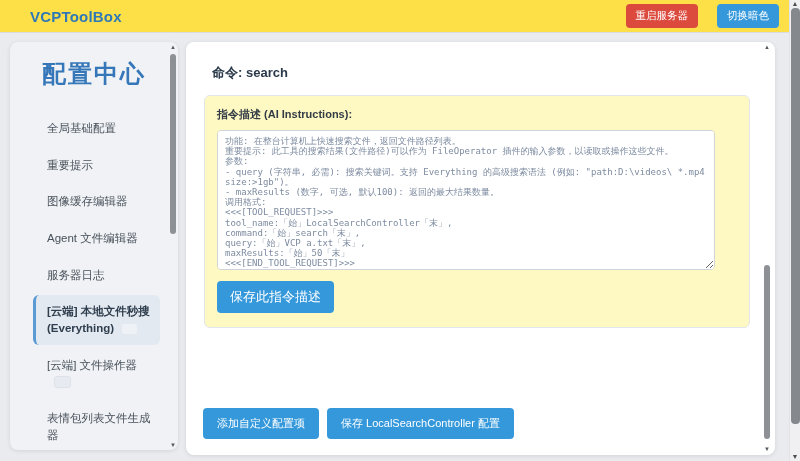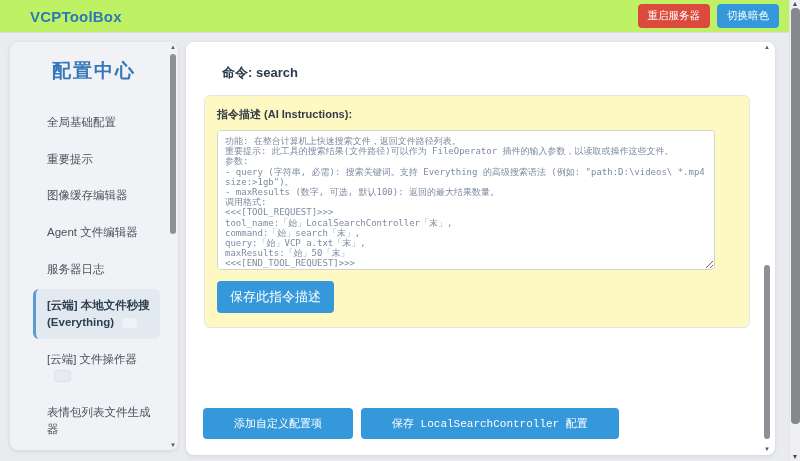--- a/index.html
+++ b/index.html
@@ -7,51 +7,51 @@
   body {
     font-family: "Liberation Sans", "DejaVu Sans", sans-serif;
     background: #e9ebee;
     position: relative;
     color: #333;
   }
 
   
   .header {
     position: absolute; left: 0; top: 0; width: 789px; height: 33px;
-    background: #bef264;
+    background: #fde047;
     border-bottom: 1px solid #d8dbe0;
     display: flex; align-items: center;
   }
   .brand {
     margin-left: 30px;
     font-size: 15px; font-weight: bold; color: #2f78b8;
     letter-spacing: 0.2px;
   }
-  .header-actions { margin-left: auto; margin-right: 10px; display: flex; gap: 7px; }
+  .header-actions { margin-left: auto; margin-right: 10px; display: flex; gap: 19px; }
   .btn {
     border: none; cursor: pointer; color: #fff;
     font-family: "Liberation Sans", sans-serif;
     border-radius: 4px;
   }
   .btn-sm { font-size: 10.5px; padding: 5px 10px; }
   .btn-danger { background: #dc4a3d; }
   .btn-primary { background: #3498db; }
 
   
   .sidebar {
     position: absolute; left: 10px; top: 42px; width: 168px; height: 408px;
     background: #f0f2f5;
     border-radius: 8px;
     box-shadow: 0 1px 4px rgba(0,0,0,0.10);
     padding-top: 16px;
     overflow: hidden;
   }
   .sidebar-title {
     text-align: center;
-    color: #3577b8; font-size: 19px; font-weight: bold;
+    color: #3577b8; font-size: 24px; font-weight: bold;
     letter-spacing: 2px;
     margin-bottom: 22px;
   }
   .nav-item {
     margin: 0 18px 4px 23px;
     border-left: 3px solid transparent;
     padding: 8px 6px 8px 11px;
     font-size: 11.5px; color: #49525c;
     border-radius: 6px;
     cursor: pointer;
@@ -71,21 +71,21 @@
 
   
   .main-card {
     position: absolute; left: 186px; top: 42px; width: 589px; height: 413px;
     background: #ffffff;
     border-radius: 8px;
     box-shadow: 0 1px 4px rgba(0,0,0,0.10);
     padding: 22px 18px 0 18px;
     overflow: hidden;
   }
-  .command-title { font-size: 13px; font-weight: bold; color: #2b3a4a; margin-left: 18px; }
+  .command-title { font-size: 13px; font-weight: bold; color: #2b3a4a; margin-left: 8px; }
   .instruction-panel {
     margin-top: 13px;
     width: 546px;
     background: #fef9c3;
     border: 1px solid #e2e5e9;
     border-radius: 6px;
     padding: 11px 12px 14px 12px;
   }
   .instruction-label { font-size: 11px; font-weight: bold; color: #333c46; }
   .instruction-textarea {
@@ -102,21 +102,21 @@
     color: #7d8ba0;
     outline: none;
     white-space: pre-wrap;
     overflow: auto;
   }
   .save-instruction { margin-top: 11px; font-size: 13px; padding: 7px 13px; }
   .bottom-buttons {
     position: absolute; left: 17px; top: 366px;
     display: flex; gap: 8px;
   }
-  .bottom-buttons .btn { font-size: 11px; padding: 8px 31px; font-family: Liberation Mono, monospace; }
+  .bottom-buttons .btn { font-size: 11px; padding: 8px 14px; }
 
   
   .sb-arrow { position: absolute; left: 0; width: 100%; text-align: center;
               font-size: 6px; color: #55585c; line-height: 6px; cursor: pointer; }
   .sidebar-scrollbar {
     position: absolute; right: 1px; top: 2px; width: 8px; height: 404px;
   }
   .sidebar-scrollbar .thumb {
     position: absolute; left: 1px; top: 10px; width: 6px; height: 180px;
     background: #8d9196; border-radius: 3px; cursor: pointer;

